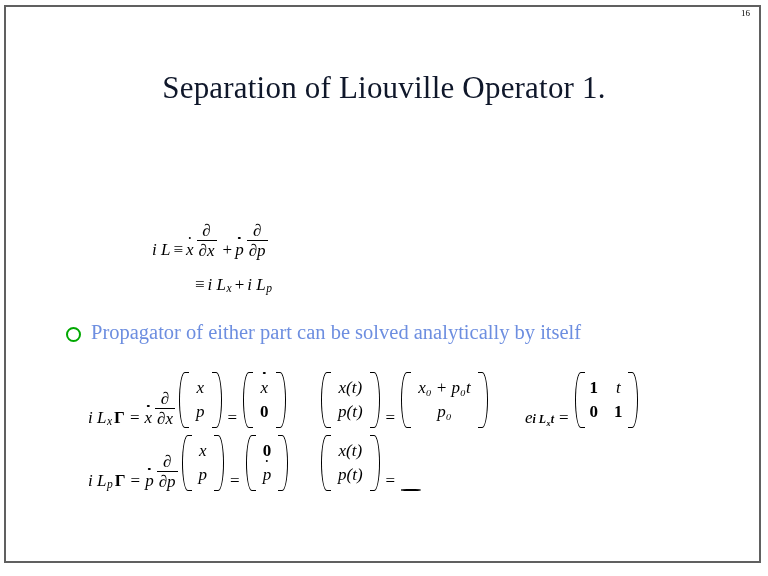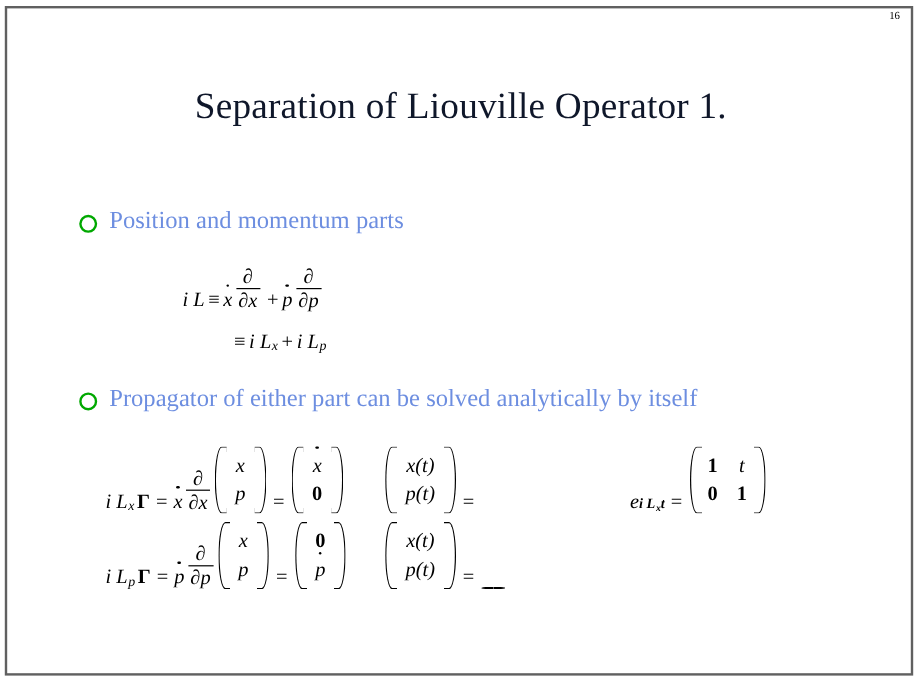--- a/index.html
+++ b/index.html
@@ -184,24 +184,20 @@
 <body>
 
 <div id="slide">
 
   <div id="slide-border"></div>
 
   <div id="page-number">16</div>
 
   <div id="slide-title">Separation of Liouville Operator 1.</div>
 
-  <div class="bullet-row" id="bullet-1">
-    <span class="bullet-marker"></span>
-    <span class="bullet-text">Position and momentum parts</span>
-  </div>
 
   <div class="eq" style="left:152px; top:222px;">
     <span class="it">i L</span>
     <span class="op">≡</span>
     <span class="it dotted">x</span>
     <span class="frac">
       <span class="num it">∂</span>
       <span class="den it">∂x</span>
     </span>
     <span class="op">+</span>
@@ -258,20 +254,28 @@
   <div class="eq" style="left:320px; top:372px;">
     <span class="paren">
       <span class="pl"></span>
       <span class="vec">
         <span class="row it">x(t)</span>
         <span class="row it">p(t)</span>
       </span>
       <span class="pr"></span>
     </span>
     <span class="eqsign">=</span>
+    <span class="paren">
+      <span class="pl"></span>
+      <span class="vec">
+        <span class="row it">x₀ + p₀t</span>
+        <span class="row it">p₀</span>
+      </span>
+      <span class="pr"></span>
+    </span>
   </div>
 
   <div class="eq" style="left:525px; top:372px;">
     <span class="it">e</span>
     <span class="sup"><span class="it">i L</span><span class="sub">x</span><span class="it">t</span></span>
     <span class="eqsign">=</span>
     <span class="paren">
       <span class="pl"></span>
       <span class="mat">
         <span class="cell bd">1</span>

